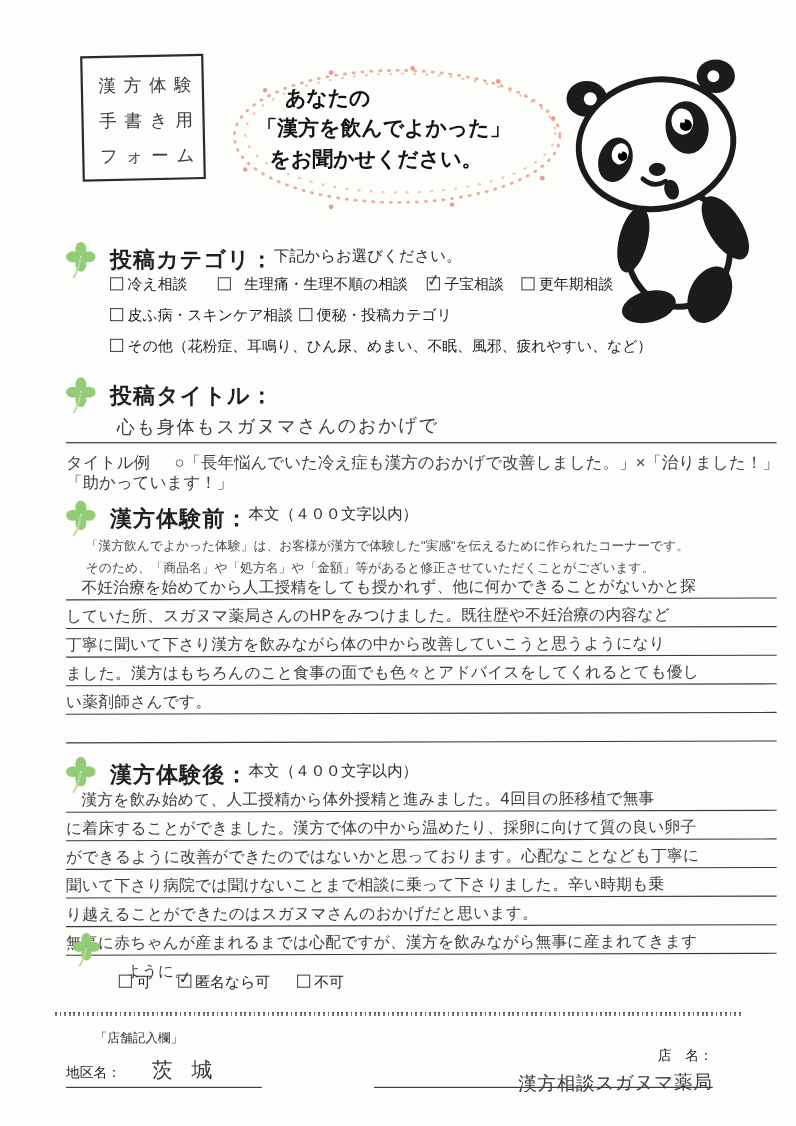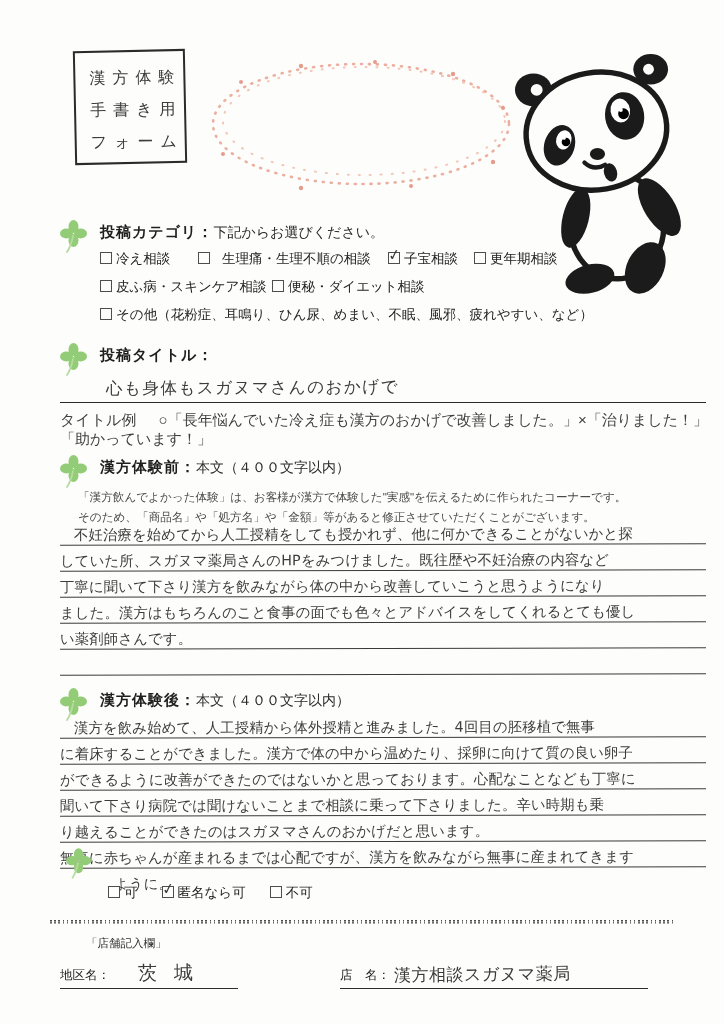--- a/index.html
+++ b/index.html
@@ -30,21 +30,21 @@
   .headline-text { position:absolute; left:28px; top:20px; width:270px;
     font-weight:bold; font-size:19px; line-height:28px; color:#141414; }
   .hl-1 { padding-left:26px; }
   .hl-3 { padding-left:12px; }
 
   .panda { left:490px; top:44px; width:228px; height:272px; }
 
   
   .sec-head { display:flex; align-items:flex-start; }
   .clover { width:27px; height:33px; flex:0 0 27px; margin-right:13px; }
-  .sec-title { font-weight:bold; font-size:15px; letter-spacing:1px; padding-top:3px; }
+  .sec-title { font-weight:bold; font-size:20px; letter-spacing:1px; padding-top:3px; }
   .sec-sub { font-size:14px; padding-top:4px; color:#2a2a2a; }
 
   
   .cb {
     display:inline-block; width:12px; height:12px;
     border:1.4px solid #4d4d4d; margin-right:4px;
     position:relative; top:1px; background:#fdfdfb;
   }
   .cb .mark {
     position:absolute; left:-1px; top:-7px;
@@ -97,21 +97,21 @@
     left:50px; top:920px; width:624px; height:4px;
     background:
       repeating-linear-gradient(90deg,#4a4a4a 0 1.6px,transparent 1.6px 4.2px) top/100% 1.6px no-repeat,
       repeating-linear-gradient(90deg,#6a6a6a 0 1.6px,transparent 1.6px 4.2px) bottom/100% 1.6px no-repeat;
   }
 
   
   .store-note { left:62px; top:936px; font-size:11.5px; color:#2e2e2e;margin-left:24px; }
   .field-row { display:flex; align-items:flex-end; border-bottom:1.6px solid #2c2c2c; }
   .district-row { left:60px; top:952px; width:178px; height:37px; }
-  .store-row { left:340px; top:952px; width:308px; height:37px; }
+  .store-row { left:340px; top:952px; width:308px; height:37px;flex-direction:column; }
   .field-label { font-size:12.5px; padding-bottom:4px; color:#222; }
   .field-value { font-size:19px; color:#3a3a3a; padding-bottom:2px; transform:rotate(-0.6deg); }
   .district-value { margin-left:28px; letter-spacing:17px; }
   .store-value { margin-left:4px; font-size:17px; letter-spacing:0.5px; }
 </style>
 </head>
 <body>
 
 <div class="abs label-box">
   <div class="hw-line hw">漢方体験</div>
@@ -128,20 +128,25 @@
         <circle cx="96" cy="10" r="2.2"></circle>
         <circle cx="170" cy="6" r="2"></circle>
       <circle cx="248" cy="18" r="2.2"></circle>
         <circle cx="298" cy="52" r="2"></circle>
         <circle cx="288" cy="106" r="2.2"></circle>
       <circle cx="206" cy="130" r="2"></circle>
         <circle cx="96" cy="132" r="2.2"></circle>
         <circle cx="18" cy="98" r="2"></circle>
     </g>
   </svg>
+  <div class="headline-text">
+    <div class="hl-1">あなたの</div>
+    <div class="hl-2">「漢方を飲んでよかった」</div>
+    <div class="hl-3">をお聞かせください。</div>
+  </div>
 </div>
 
 <svg class="abs panda" viewBox="0 0 210 250">
 
   <ellipse cx="40" cy="42" rx="17" ry="15" fill="#1b1b1b"></ellipse>
   <circle cx="43" cy="42" r="5.5" fill="#fdfdfb"></circle>
   <ellipse cx="148" cy="23" rx="16" ry="14" fill="#1b1b1b"></ellipse>
   <circle cx="146" cy="23" r="5" fill="#fdfdfb"></circle>
 
   <ellipse cx="117" cy="168" rx="43" ry="48" fill="#fdfdfb" stroke="#1b1b1b" stroke-width="5"></ellipse>
@@ -185,21 +190,21 @@
 
 <div class="abs cat-rows">
   <div class="cat-row">
     <span class="cb-item" style="width:98px;"><span class="cb"><span class="mark"></span></span><span>冷え相談</span></span>
     <span class="cb-item" style="width:190px;"><span class="cb" style="margin-right:12px;"><span class="mark"></span></span><span>生理痛・生理不順の相談</span></span>
     <span class="cb-item" style="width:86px;"><span class="cb"><span class="mark">✓</span></span><span>子宝相談</span></span>
     <span class="cb-item"><span class="cb"><span class="mark"></span></span><span>更年期相談</span></span>
   </div>
   <div class="cat-row">
     <span class="cb-item" style="width:172px;"><span class="cb"><span class="mark"></span></span><span>皮ふ病・スキンケア相談</span></span>
-    <span class="cb-item"><span class="cb"><span class="mark"></span></span><span>便秘・ダイエット相談</span></span>
+    <span class="cb-item"><span class="cb"><span class="mark"></span></span><span>便秘・投稿カテゴリ</span></span>
   </div>
   <div class="cat-row">
     <span class="cb-item"><span class="cb"><span class="mark"></span></span><span>その他（花粉症、耳鳴り、ひん尿、めまい、不眠、風邪、疲れやすい、など）</span></span>
   </div>
 </div>
 
 <div class="abs sec-head" style="left:60px; top:343px; width:560px;">
   <svg class="clover" viewBox="0 0 27 33">
     <g fill="#93cc76">
       <ellipse cx="13.5" cy="6.5" rx="5" ry="6.5"></ellipse>

